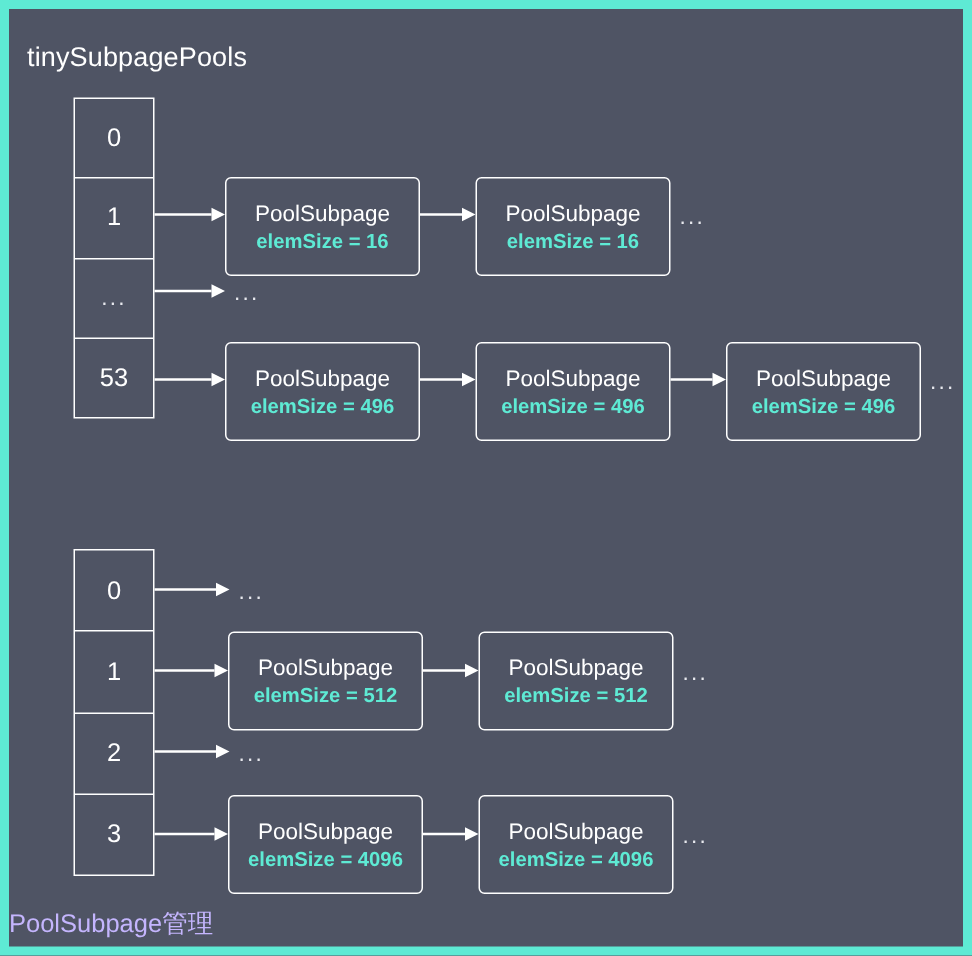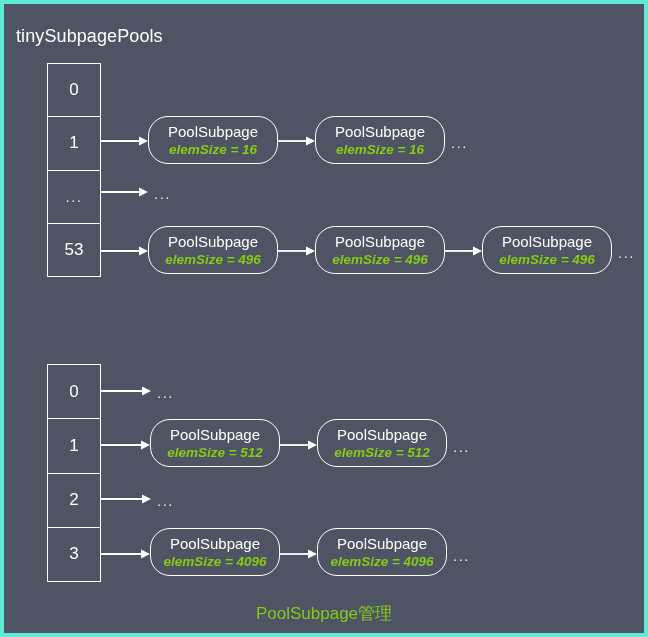--- a/index.html
+++ b/index.html
@@ -13,21 +13,21 @@
     position: relative;
     overflow: hidden;
     font-family: "Liberation Sans", sans-serif;
     color: #ffffff;
   }
 
   .canvas {
     position: absolute;
     inset: 0;
     background: #4f5464;
-    border: 4px solid #5eead4;
+    border: 6px solid #5eead4;
     box-sizing: border-box;
     padding-left: 29px;
   }
 
   
   .section-title {
     position: absolute;
     font-size: 18px;
     line-height: 22px;
     color: #ffffff;
@@ -63,42 +63,41 @@
   .index-cell.dots {
     font-size: 15px;
     letter-spacing: 1.5px;
     color: #e8e9ee;
   }
 
   
   .node {
     position: absolute;
     width: 130px;
-    height: 48px;
+    height: 66px;
     border: 1.8px solid #ffffff;
-    border-radius: 20px;
+    border-radius: 4px;
     box-sizing: border-box;
     display: flex;
     flex-direction: column;
     align-items: center;
     justify-content: center;
     background: transparent;
   }
   .node .node-title {
     font-size: 15px;
     line-height: 18px;
     color: #ffffff;
     white-space: nowrap;
   }
   .node .node-sub {
     font-size: 13.5px;
     line-height: 17px;
-    font-style: italic;
     font-weight: bold;
-    color: #84cc16;
+    color: #5eead4;
     white-space: nowrap;
     text-align: right;
   }
 
   
   .arrow {
     position: absolute;
     height: 12px;
     display: block;
   }
@@ -113,23 +112,23 @@
     color: #e8e9ee;
     white-space: nowrap;
   }
 
   
   #caption {
     position: absolute;
     left: 0;
     right: 0;
     top: 598px;
-    text-align: center;
+    text-align: left;
     font-size: 17px;
-    color: #84cc16;
+    color: #c4b5fd;
   }
 </style>
 </head>
 <body>
 
 <div class="canvas">
 
   <div class="section-title" id="title-tiny">tinySubpagePools</div>
 
   <div class="index-table" id="table-tiny">

